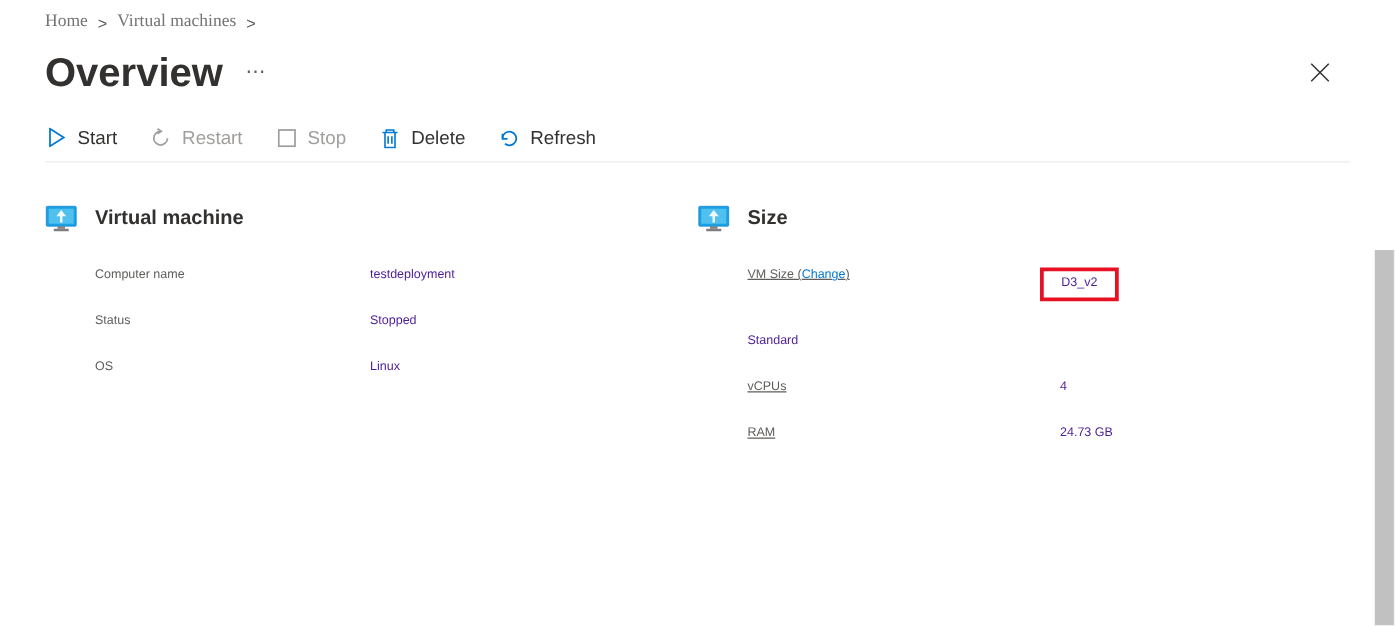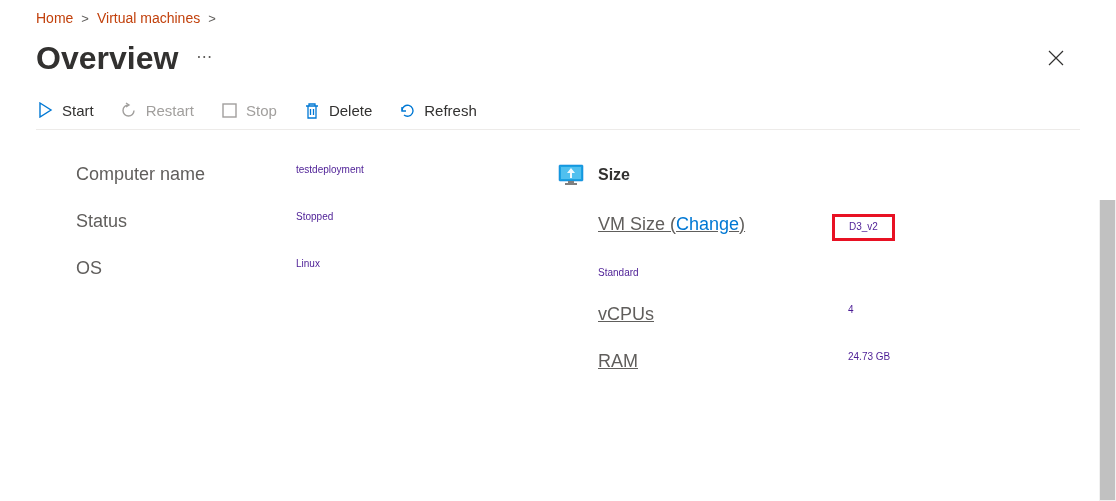--- a/index.html
+++ b/index.html
@@ -32,23 +32,24 @@
       padding: 10px 36px 0 36px;
     }
     .breadcrumb {
       display: flex;
       align-items: center;
       gap: 8px;
       font-size: 14px;
       padding-bottom: 8px;
     }
     .breadcrumb a {
-      color: #c2410c;
+      color: #737373;
       text-decoration: none;
       cursor: pointer;
+      font-family: Liberation Serif, serif;
     }
     .breadcrumb .sep {
       color: #605e5c;
       font-size: 13px;
     }
     .title-row {
       display: flex;
       align-items: center;
       justify-content: space-between;
       margin-top: 6px;
@@ -131,21 +132,21 @@
       color: #323130;
     }
     .kv-row {
       display: flex;
       margin-bottom: 26px;
       padding-left: 40px;
     }
     .kv-label {
       width: 220px;
       color: #605e5c;
-      font-size: 18px;
+      font-size: 10px;
     }
     .kv-value {
       color: #4c1d95;
       font-size: 10px;
     }
     .change-link {
       color: #0078d4;
       cursor: pointer;
     }
     .highlight-box {
@@ -219,20 +220,32 @@
             <path d="M3 8.5 A5.5 5.5 0 1 1 5 13" fill="none" stroke="#0078d4" stroke-width="1.4"></path>
             <path d="M3 5 L3 9 L7 9" fill="none" stroke="#0078d4" stroke-width="1.4"></path>
           </svg>
       </span>
       <span>Refresh</span>
     </div>
   </div>
 
   <div class="panel-area">
     <div class="col">
+      <div class="section-head">
+        <span class="vm-icon">
+          <svg width="26" height="22" viewBox="0 0 26 22">
+            <rect x="1" y="1" width="24" height="16" rx="1" fill="#1ba1e2" stroke="#0078d4" stroke-width="0.5"></rect>
+            <rect x="3" y="3" width="20" height="12" fill="#50c0ef"></rect>
+            <path d="M13 4 L9 9 L12 9 L12 14 L14 14 L14 9 L17 9 Z" fill="#ffffff" opacity="0.9"></path>
+            <rect x="10" y="17" width="6" height="2" fill="#7f7f7f"></rect>
+            <rect x="7" y="19" width="12" height="2" fill="#7f7f7f"></rect>
+          </svg>
+        </span>
+        <span class="section-title">Virtual machine</span>
+      </div>
       <div class="kv-row">
         <span class="kv-label">Computer name</span>
         <span class="kv-value">testdeployment</span>
       </div>
       <div class="kv-row">
         <span class="kv-label">Status</span>
         <span class="kv-value">Stopped</span>
       </div>
       <div class="kv-row">
         <span class="kv-label">OS</span>

